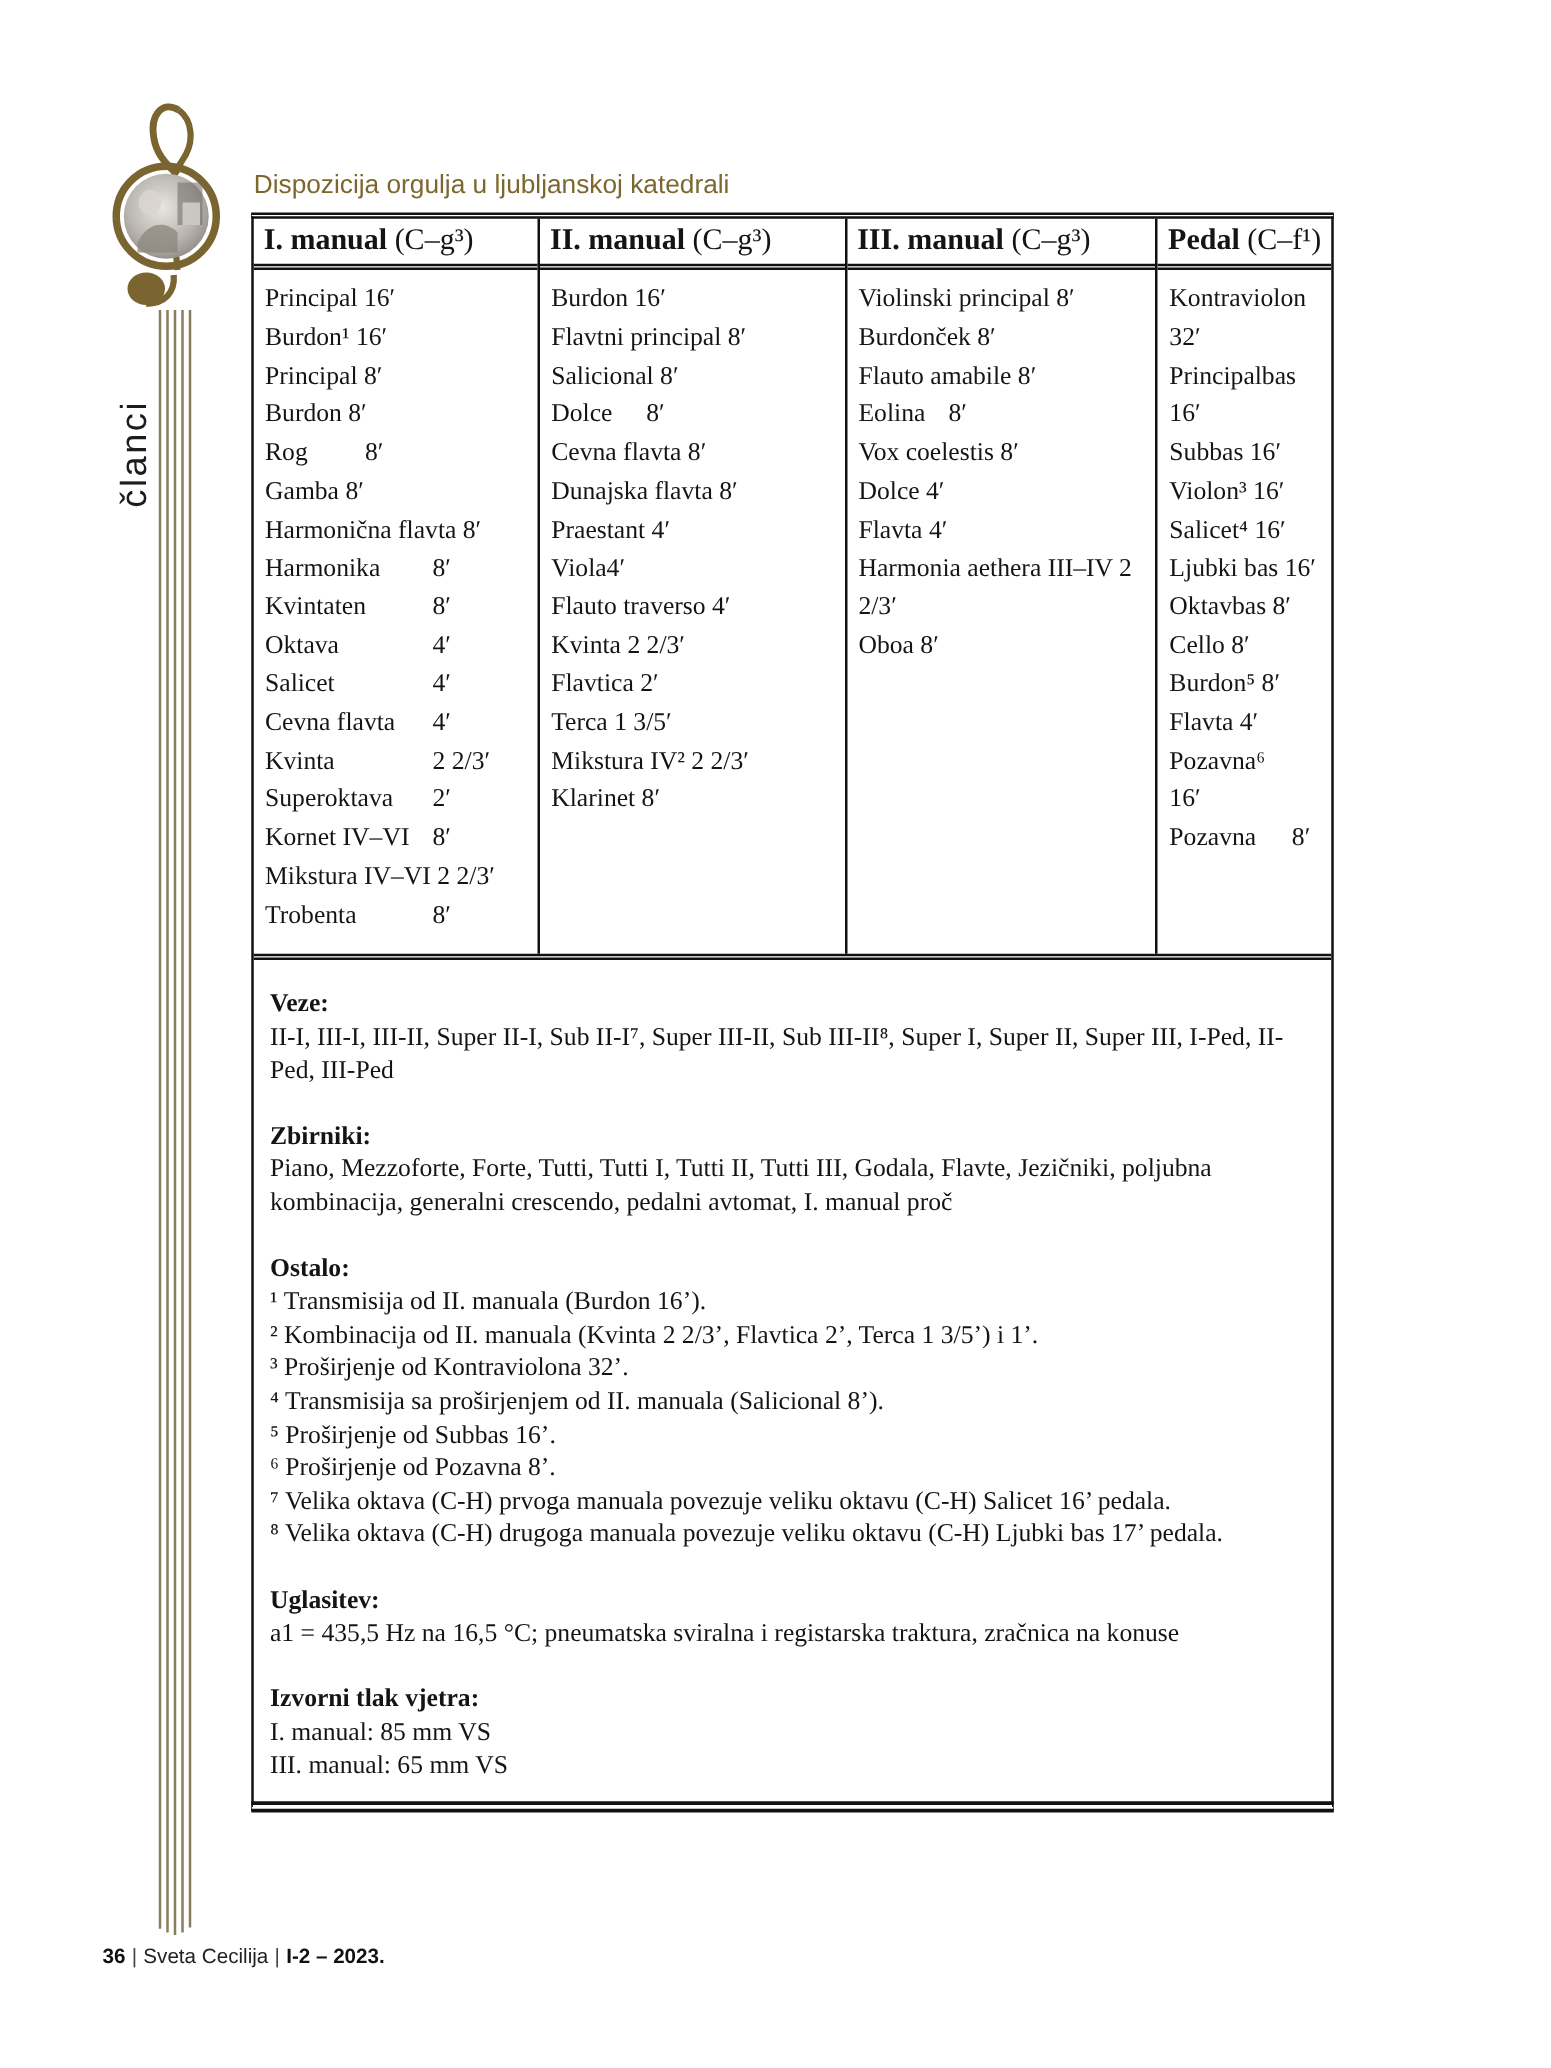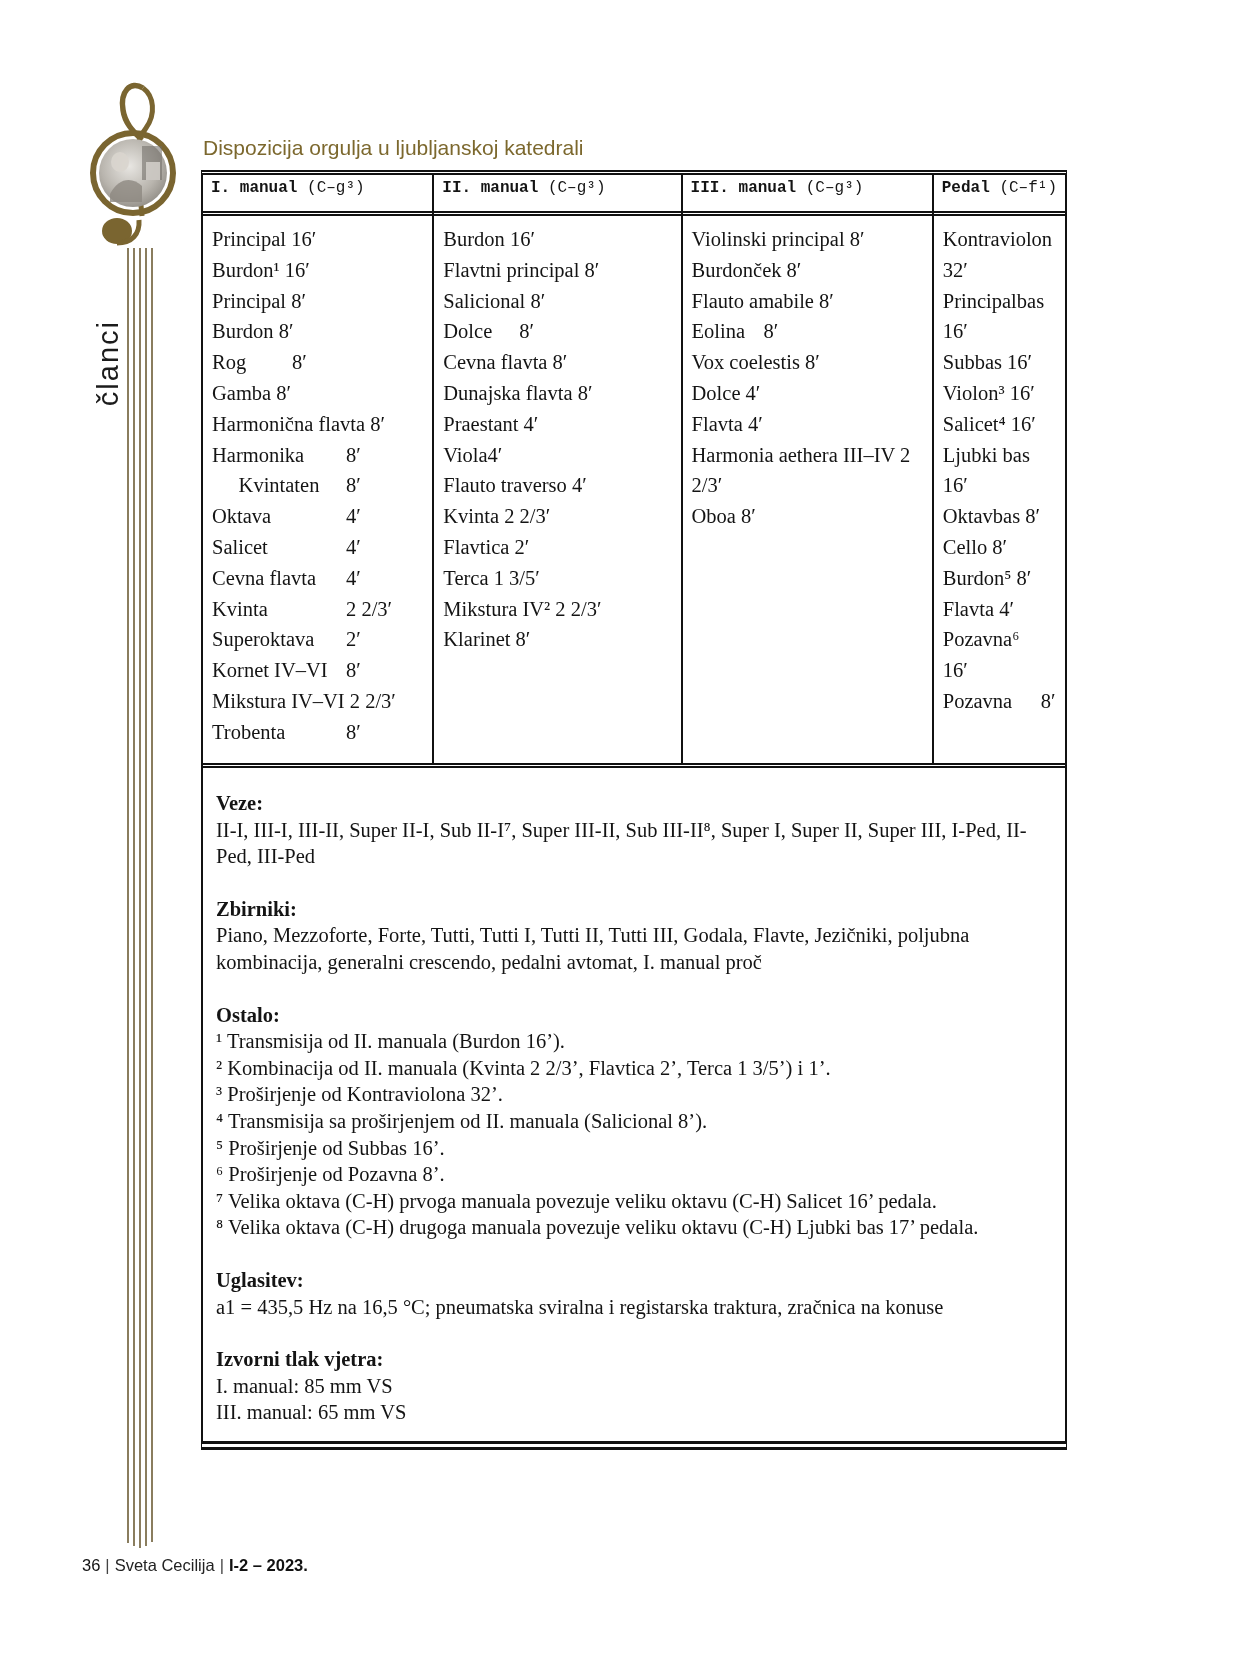--- a/index.html
+++ b/index.html
@@ -32,40 +32,40 @@
   .frame {
     position:absolute; left:201px; top:170px; width:866px; box-sizing:border-box;
     border:2px solid #111; border-top:5px double #111; border-bottom:9px double #111;
     background:#fff;
   }
   .table-grid { display:flex; border-bottom:5px double #111; }
   .col { box-sizing:border-box; }
   .col + .col { border-left:2px solid #111; }
   .c0{width:230px} .c1{width:249px} .c2{width:252px} .c3{flex:1}
   .th {
-    border-bottom:5px double #111; font-size:16px; padding:4px 8px 2px;
-    height:30px; white-space:nowrap; overflow:hidden;font-family:Liberation Mono, monospace;
+    border-bottom:5px double #111; font-size:24px; padding:4px 8px 2px;
+    height:30px; white-space:nowrap; overflow:hidden;
   }
   .th b { font-weight:700; }
   .th .rng { font-weight:400; }
   .tbody { padding:8px 6px 10px 9px; min-height:529px; font-size:20.5px; line-height:30.8px; }
   .stop .nm { display:inline-block; }
 
   
   .notes { padding:6px 13px 15px; font-size:20.5px; line-height:26.6px; }
   .sec-h { font-weight:700; margin-top:26px; }
   .sec-h:first-child { margin-top:16px; }
 
   
   .footer {
     position:absolute; left:82px; top:1556px;
     font-family:"Liberation Sans","DejaVu Sans",sans-serif;
     font-size:16.5px; color:#111;
   }
-  .footer .num { font-weight:400;margin-top:36px; }
+  .footer .num { font-weight:700;margin-top:36px; }
   .footer .jrn { font-weight:400; color:#222; }
   .footer .sep { font-weight:300; color:#444; padding:0 5px; }
   .footer .iss { font-weight:700; }
 </style>
 </head>
 <body>
 
 <div class="ornament">
   <svg width="120" height="210" viewBox="0 0 120 210">
     <defs>
@@ -107,21 +107,21 @@
         <div class="th"><b>I. manual</b><span class="rng"> (C–g³)</span></div>
         <div class="tbody">
           <div class="stop">Principal 16′</div>
           <div class="stop">Burdon¹ 16′</div>
           <div class="stop">Principal 8′</div>
           <div class="stop">Burdon 8′</div>
           <div class="stop"><span class="nm" style="min-width: 80px;">Rog</span>8′</div>
           <div class="stop">Gamba 8′</div>
           <div class="stop">Harmonična flavta 8′</div>
           <div class="stop"><span class="nm" style="min-width: 134px;">Harmonika</span>8′</div>
-          <div class="stop"><span class="nm" style="min-width: 134px; text-align: center;">Kvintaten</span>8′</div>
+          <div class="stop"><span class="nm" style="min-width: 134px;">Kvintaten</span>8′</div>
           <div class="stop"><span class="nm" style="min-width: 134px;">Oktava</span>4′</div>
           <div class="stop"><span class="nm" style="min-width: 134px;">Salicet</span>4′</div>
           <div class="stop"><span class="nm" style="min-width: 134px;">Cevna flavta</span>4′</div>
           <div class="stop"><span class="nm" style="min-width: 134px;">Kvinta</span>2 2/3′</div>
           <div class="stop"><span class="nm" style="min-width: 134px;">Superoktava</span>2′</div>
           <div class="stop"><span class="nm" style="min-width: 134px;">Kornet IV–VI</span>8′</div>
           <div class="stop">Mikstura IV–VI 2 2/3′</div>
           <div class="stop"><span class="nm" style="min-width: 134px;">Trobenta</span>8′</div>
         </div>
       </div>

